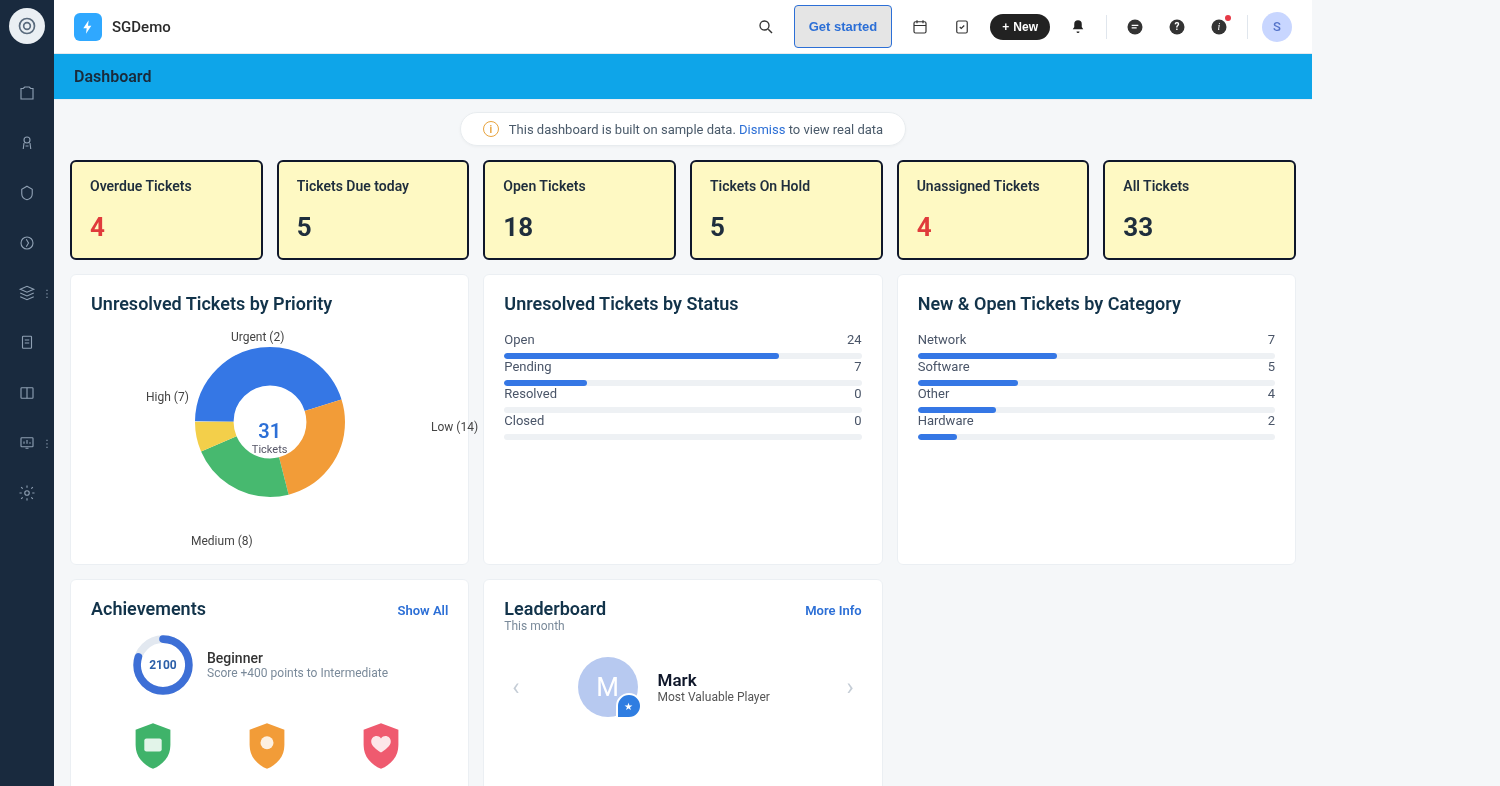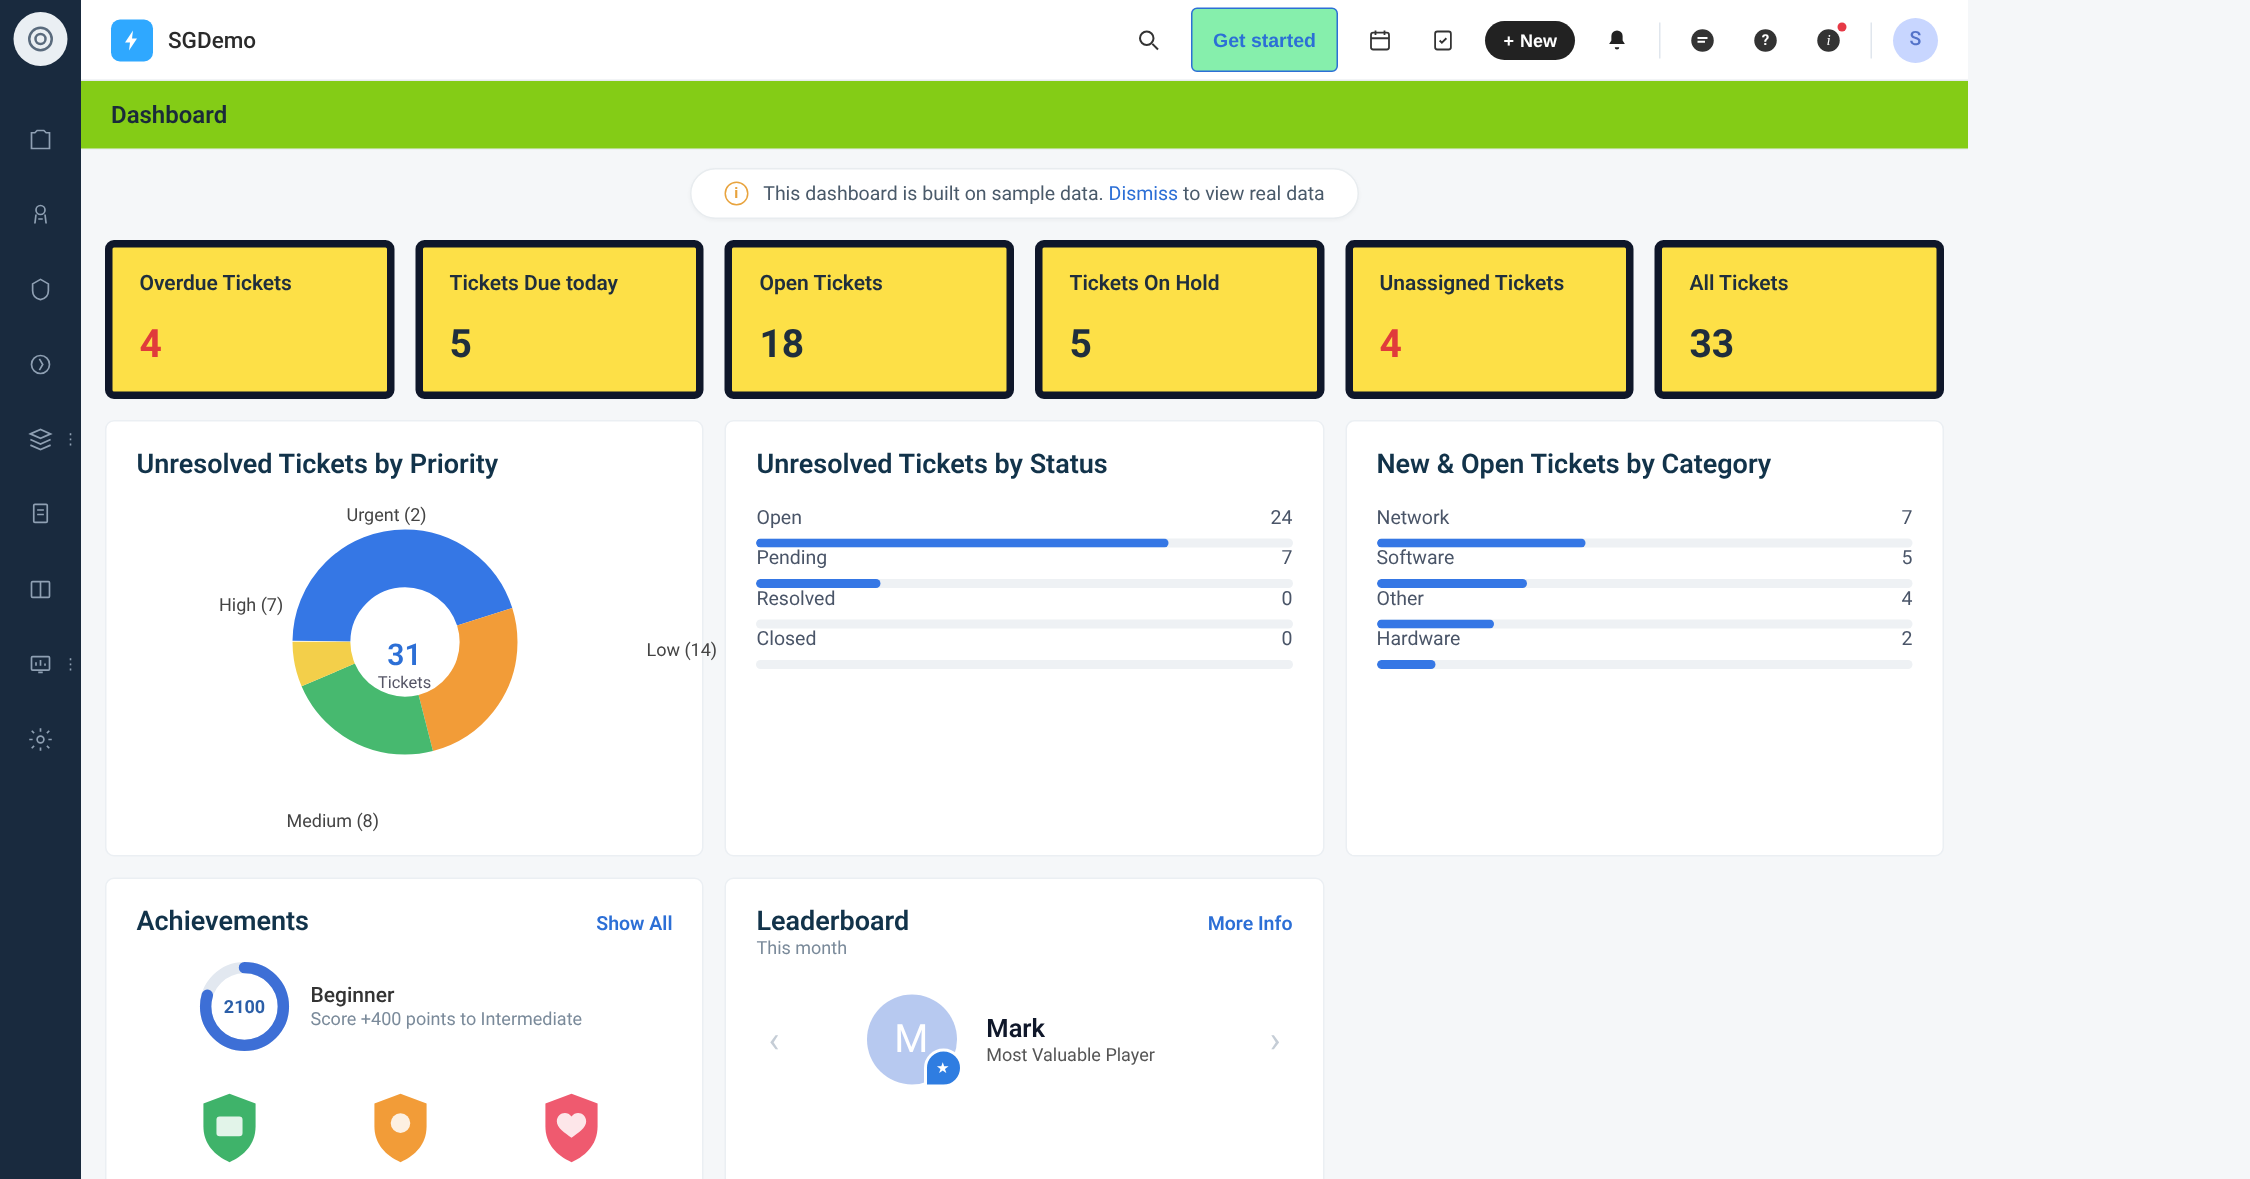--- a/index.html
+++ b/index.html
@@ -17,42 +17,42 @@
 
 .main { flex: 1; display: flex; flex-direction: column; overflow: hidden; }
 
 
 .topbar { height: 54px; background: #fff; border-bottom: 1px solid #e6eaee; display: flex; align-items: center; padding: 0 20px; gap: 14px; }
 .brand { display: flex; align-items: center; gap: 10px; }
 .brand-icon { width: 28px; height: 28px; background: #2fa8ff; border-radius: 6px; display: flex; align-items: center; justify-content: center; }
 .brand-name { font-size: 15px; font-weight: 500; color: #2a2a2a; }
 .spacer { flex: 1; }
 .ico-btn { width: 28px; height: 28px; display: flex; align-items: center; justify-content: center; cursor: pointer; position: relative; }
-.get-started { border: 1.5px solid #2c6fd6; color: #2c6fd6; background: #86efac; padding: 13px 14px; border-radius: 4px; font-size: 13px; font-weight: 600; cursor: pointer; }
+.get-started { border: 1.5px solid #2c6fd6; color: #2c6fd6; background: #e5e5e5; padding: 13px 14px; border-radius: 4px; font-size: 13px; font-weight: 600; cursor: pointer; }
 .new-btn { background: #222; color: #fff; border: none; padding: 6px 12px; border-radius: 14px; font-size: 12px; font-weight: 600; cursor: pointer; display: flex; align-items: center; gap: 4px; }
 .divider { width: 1px; height: 24px; background: #e0e6ed; }
 .avatar { width: 30px; height: 30px; border-radius: 50%; background: #c8d6ff; color: #5473c9; display: flex; align-items: center; justify-content: center; font-size: 13px; font-weight: 500; }
 .red-dot::after { content: ""; position: absolute; top: 2px; right: 2px; width: 6px; height: 6px; background: #e63946; border-radius: 50%; }
 
 
-.titlebar { height: 46px; background: #84cc16; border-bottom: 1px solid #ebeff3; display: flex; align-items: center; padding: 0 20px; }
+.titlebar { height: 46px; background: #0ea5e9; border-bottom: 1px solid #ebeff3; display: flex; align-items: center; padding: 0 20px; }
 .titlebar h1 { font-size: 16px; font-weight: 600; color: #1a2a3a; }
 
 
 .content { flex: 1; padding: 12px 16px 20px; overflow-y: auto; }
 
 
 .notice-wrap { display: flex; justify-content: center; margin-bottom: 14px; }
 .notice { background: #fff; border: 1px solid #e8ecef; border-radius: 20px; padding: 8px 22px; font-size: 13px; color: #4a5a6a; display: flex; align-items: center; gap: 10px; box-shadow: 0 1px 3px rgba(0,0,0,.04); }
 .notice a { color: #2c6fd6; text-decoration: none; }
 .info-circle { width: 16px; height: 16px; border: 1.5px solid #e8a33d; border-radius: 50%; display: flex; align-items: center; justify-content: center; color: #e8a33d; font-size: 10px; font-weight: 700; }
 
 
 .stats { display: grid; grid-template-columns: repeat(6, 1fr); gap: 14px; margin-bottom: 14px; }
-.card { background: #fde047; border: 5px solid #0f172a; border-radius: 6px; padding: 16px 18px; }
+.card { background: #fef9c3; border: 2px solid #0f172a; border-radius: 6px; padding: 16px 18px; }
 .stat-label { font-size: 14px; font-weight: 600; color: #1f2e3d; margin-bottom: 18px; }
 .stat-value { font-size: 26px; font-weight: 700; color: #1f2e3d; }
 .stat-value.red { color: #e03b3b; }
 
 
 .panels { display: grid; grid-template-columns: 1fr 1fr 1fr; gap: 14px; margin-bottom: 14px; }
 .panel { background: #fff; border: 1px solid #ebeff3; border-radius: 6px; padding: 18px 20px 22px; }
 .panel-title { font-size: 18px; font-weight: 600; margin-bottom: 18px; }
 
 

